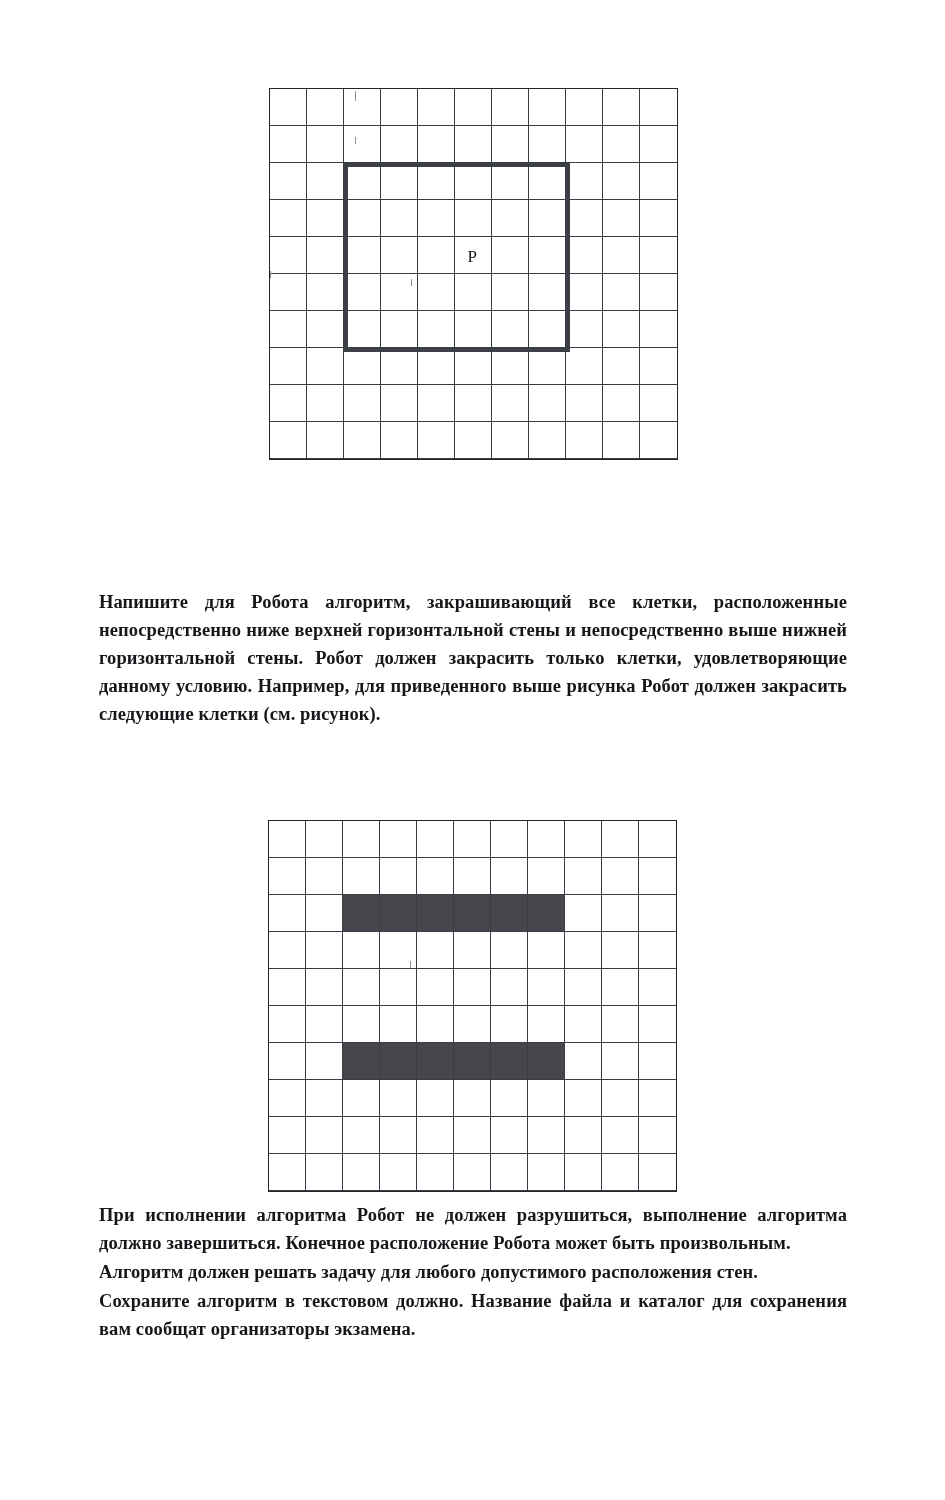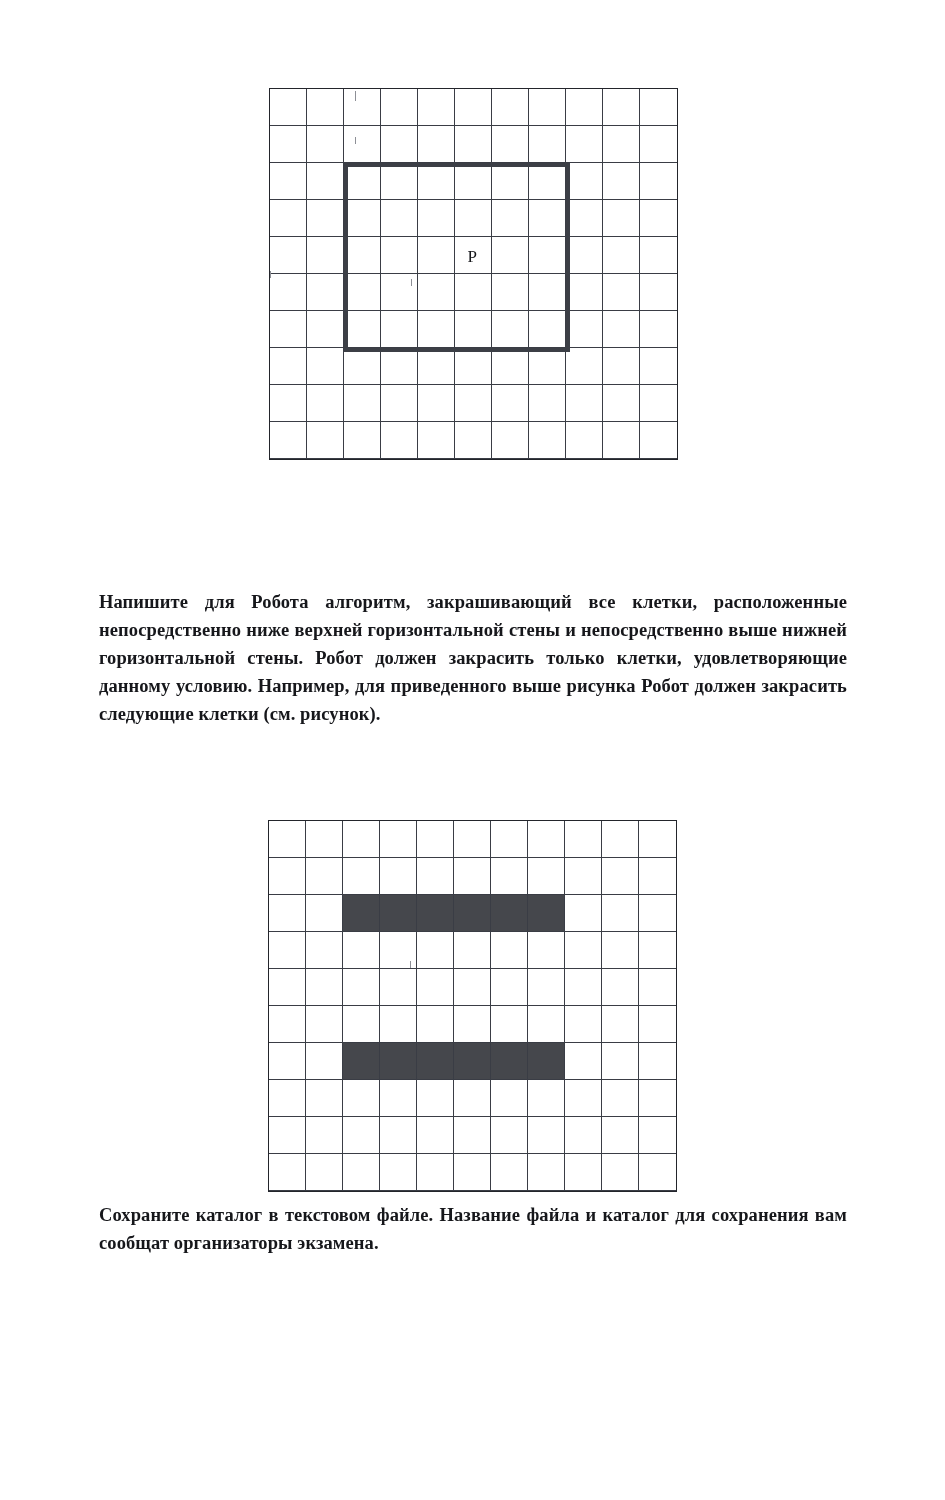--- a/index.html
+++ b/index.html
@@ -391,16 +391,18 @@
           <div class="cell" style="width: 37px; height: 37px;"></div>
           <div class="cell" style="width: 37px; height: 37px;"></div>
           <div class="cell" style="width: 37px; height: 37px;"></div>
           <div class="cell" style="width: 37px; height: 37px;"></div>
         </div>
         <div class="tickmark small" style="left: 141px; top: 140px;"></div>
       </div>
   </div>
 
   <div class="block-2">
-    <p class="para">Сохраните каталог в текстовом файле. Название файла и каталог для сохранения вам сообщат организаторы экзамена.</p>
+    <p class="para">При исполнении алгоритма Робот не должен разрушиться, выполнение алгоритма должно завершиться. Конечное расположение Робота может быть произвольным.</p>
+    <p class="para">Алгоритм должен решать задачу для любого допустимого расположения стен.</p>
+    <p class="para">Сохраните алгоритм в текстовом должно. Название файла и каталог для сохранения вам сообщат организаторы экзамена.</p>
   </div>
 
 </div>
 
 </body></html>

